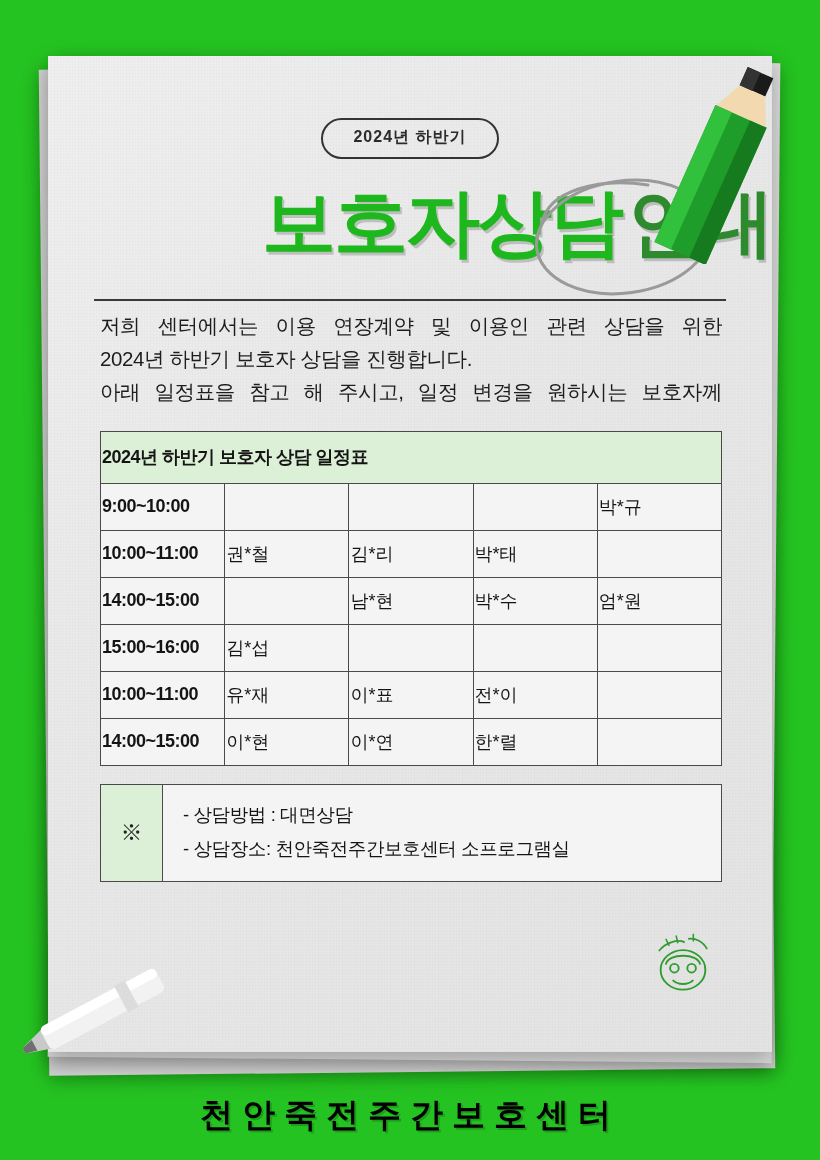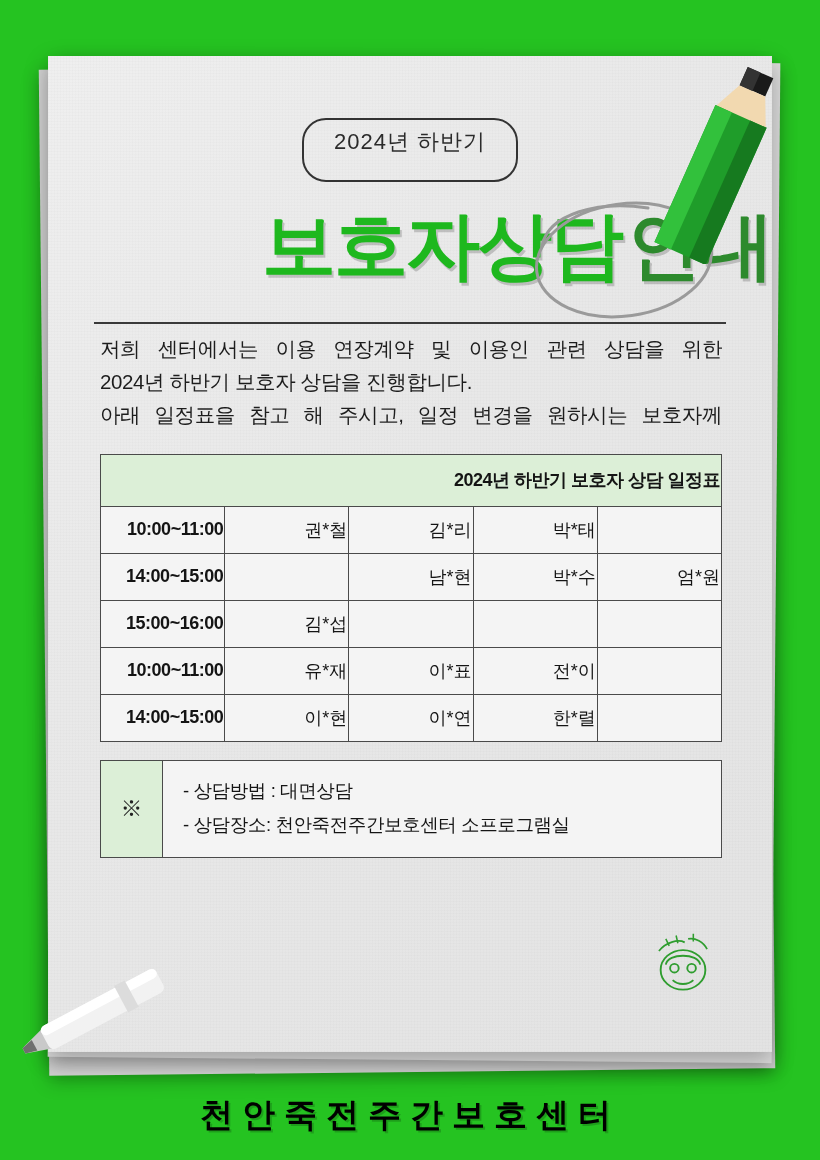--- a/index.html
+++ b/index.html
@@ -41,23 +41,23 @@
       linear-gradient(135deg, #efefef 0%, #e8e8e8 45%, #e3e3e3 100%);
     box-shadow: 0 8px 22px rgba(0,0,0,0.28);
   }
 
   
   .badge-wrap { text-align: center; margin-top: 62px; }
   .badge {
     display: inline-block;
     border: 2px solid #333;
     border-radius: 24px;
-    padding: 7px 30px 23px;
-    font-size: 22px;
-    font-weight: normal;
+    padding: 7px 30px 9px;
+    font-size: 16px;
+    font-weight: bold;
     color: #2b2b2b;
     letter-spacing: 1px;
     background: transparent;
   }
   .title-row {
     position: relative;
     text-align: right;
     margin-top: 12px;
     height: 110px;
   }
@@ -105,21 +105,21 @@
   
   .table-wrap { margin: 22px 50px 0 52px; }
   table.sched {
     width: 100%;
     border-collapse: collapse;
     table-layout: fixed;
   }
   table.sched td, table.sched th {
     border: 1.5px solid #4a4a4a;
     height: 47px;
-    text-align: right;
+    text-align: left;
     vertical-align: middle;
     font-size: 18px;
     color: #141414;
     background: #f4f4f4;
   }
   .sched-title {
     background: #dcefd7 !important;
     font-size: 22px;
     font-weight: bold;
     height: 52px !important;
@@ -234,20 +234,27 @@
     <p class="just">아래 일정표을 참고 해 주시고, 일정 변경을 원하시는 보호자께</p>
   </div>
 
   <div class="table-wrap">
     <table class="sched">
       <tbody>
           <tr>
         <td class="sched-title" colspan="5">2024년 하반기  보호자 상담 일정표</td>
       </tr>
 
+      <tr>
+        <td class="timecol">9:00~10:00</td>
+        <td></td>
+        <td></td>
+        <td></td>
+        <td>박*규</td>
+      </tr>
       <tr>
         <td class="timecol">10:00~11:00</td>
         <td>권*철</td>
         <td>김*리</td>
         <td>박*태</td>
         <td></td>
       </tr>
       <tr>
         <td class="timecol">14:00~15:00</td>
         <td></td>

